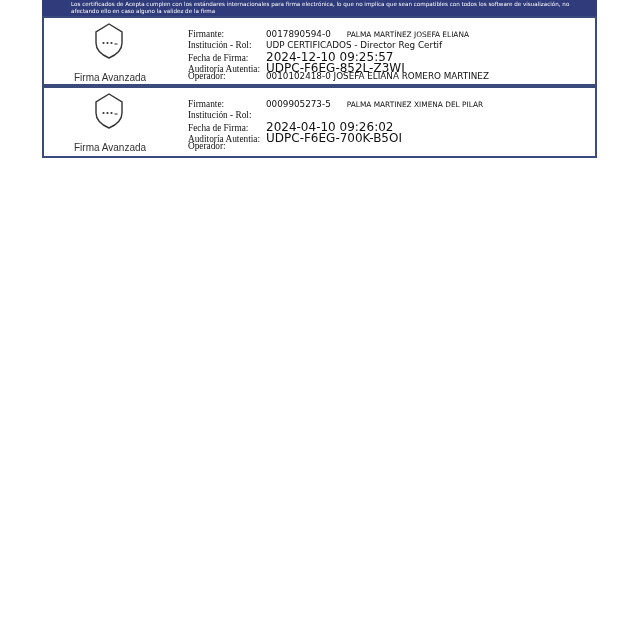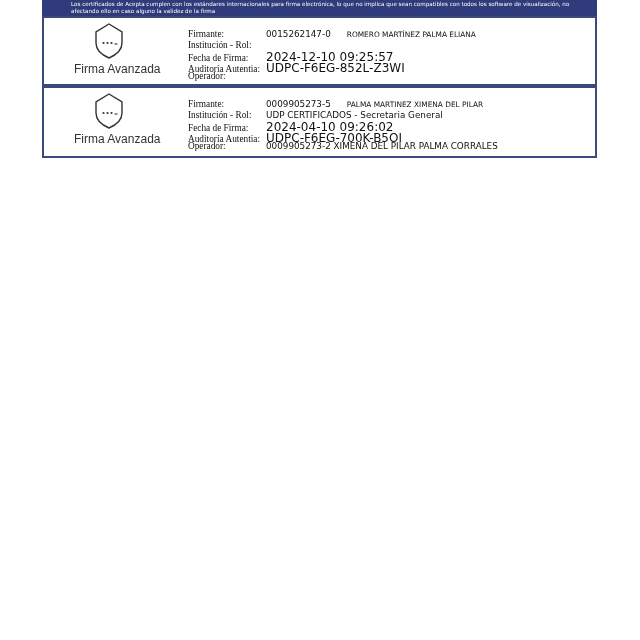--- a/index.html
+++ b/index.html
@@ -14,21 +14,21 @@
   .sig-box {
     position:absolute; left:42px; width:555px; height:70px;
     border:2px solid #3a4a7c; box-sizing:border-box; background:#fff;
   }
   .sig-box.first { top:16px; }
   .sig-box.second { top:86px; height:72px; }
   .badge {
     position:absolute; left:30px; top:5px; width:70px; text-align:center;
   }
   .badge svg { display:block; margin:0 auto; }
-  .badge-label { font-size:12px; color:#333; margin-top:3px; white-space:nowrap; }
+  .badge-label { font-size:10px; color:#333; margin-top:13px; white-space:nowrap; }
   .fields {
     position:absolute; left:144px; top:11px;
     font-family:"DejaVu Sans", sans-serif;
   }
   .row { display:flex; align-items:baseline; height:10.6px; }
   .lbl { width:78px; font-family:"Liberation Serif", serif; font-size:9.3px; color:#111; white-space:nowrap; }
   .val { font-size:8.6px; color:#111; white-space:nowrap; }
   .val.small { font-size:12px; }
   .val.mid { font-size:8.8px; }
   .name-extra { font-size:7.4px; margin-left:16px; }
@@ -47,36 +47,38 @@
       <circle cx="9.5" cy="20" r="1.1" fill="#333"></circle>
       <circle cx="13.5" cy="20" r="1.1" fill="#333"></circle>
       <circle cx="17.5" cy="20" r="1.1" fill="#333"></circle>
       <line x1="20.5" y1="21" x2="23.5" y2="21" stroke="#333" stroke-width="1.1"></line>
     </svg>
     <div class="badge-label">Firma Avanzada</div>
   </div>
   <div class="fields">
     <div class="row">
       <span class="lbl">Firmante:</span>
-      <span class="val mid">0015262147-0</span>
-      <span class="val name-extra">ROMERO MARTÍNEZ PALMA ELIANA</span>
+      <span class="val mid">0017890594-0</span>
+      <span class="val name-extra">PALMA MARTÍNEZ JOSEFA ELIANA</span>
     </div>
     <div class="row">
       <span class="lbl">Institución - Rol:</span>
+      <span class="val mid">UDP  CERTIFICADOS - Director  Reg  Certif</span>
     </div>
     <div class="row">
       <span class="lbl">Fecha de Firma:</span>
       <span class="val small">2024-12-10 09:25:57</span>
     </div>
     <div class="row">
       <span class="lbl">Auditoría Autentia:</span>
       <span class="val small">UDPC-F6EG-852L-Z3WI</span>
     </div>
     <div class="row">
       <span class="lbl">Operador:</span>
+      <span class="val mid">0010102418-0 JOSEFA ELIANA ROMERO MARTINEZ</span>
     </div>
   </div>
 </div>
 
 <div class="sig-box second">
   <div class="badge">
     <svg width="30" height="36" viewBox="0 0 30 36">
       <path d="M15 1 L28 9 L28 20 C28 27 22 32 15 35 C8 32 2 27 2 20 L2 9 Z" fill="none" stroke="#333" stroke-width="1.4"></path>
       <circle cx="9.5" cy="20" r="1.1" fill="#333"></circle>
       <circle cx="13.5" cy="20" r="1.1" fill="#333"></circle>
@@ -86,28 +88,26 @@
     <div class="badge-label">Firma Avanzada</div>
   </div>
   <div class="fields">
     <div class="row">
       <span class="lbl">Firmante:</span>
       <span class="val mid">0009905273-5</span>
       <span class="val name-extra">PALMA MARTINEZ XIMENA DEL PILAR</span>
     </div>
     <div class="row">
       <span class="lbl">Institución - Rol:</span>
-      <span class="val mid">UDP  CERTIFICADOS - Secretaria  General</span>
     </div>
     <div class="row">
       <span class="lbl">Fecha de Firma:</span>
       <span class="val small">2024-04-10 09:26:02</span>
     </div>
     <div class="row">
       <span class="lbl">Auditoría Autentia:</span>
       <span class="val small">UDPC-F6EG-700K-B5OI</span>
     </div>
     <div class="row">
       <span class="lbl">Operador:</span>
-      <span class="val mid">0009905273-2 XIMENA DEL PILAR PALMA CORRALES</span>
     </div>
   </div>
 </div>
 
 </body></html>

